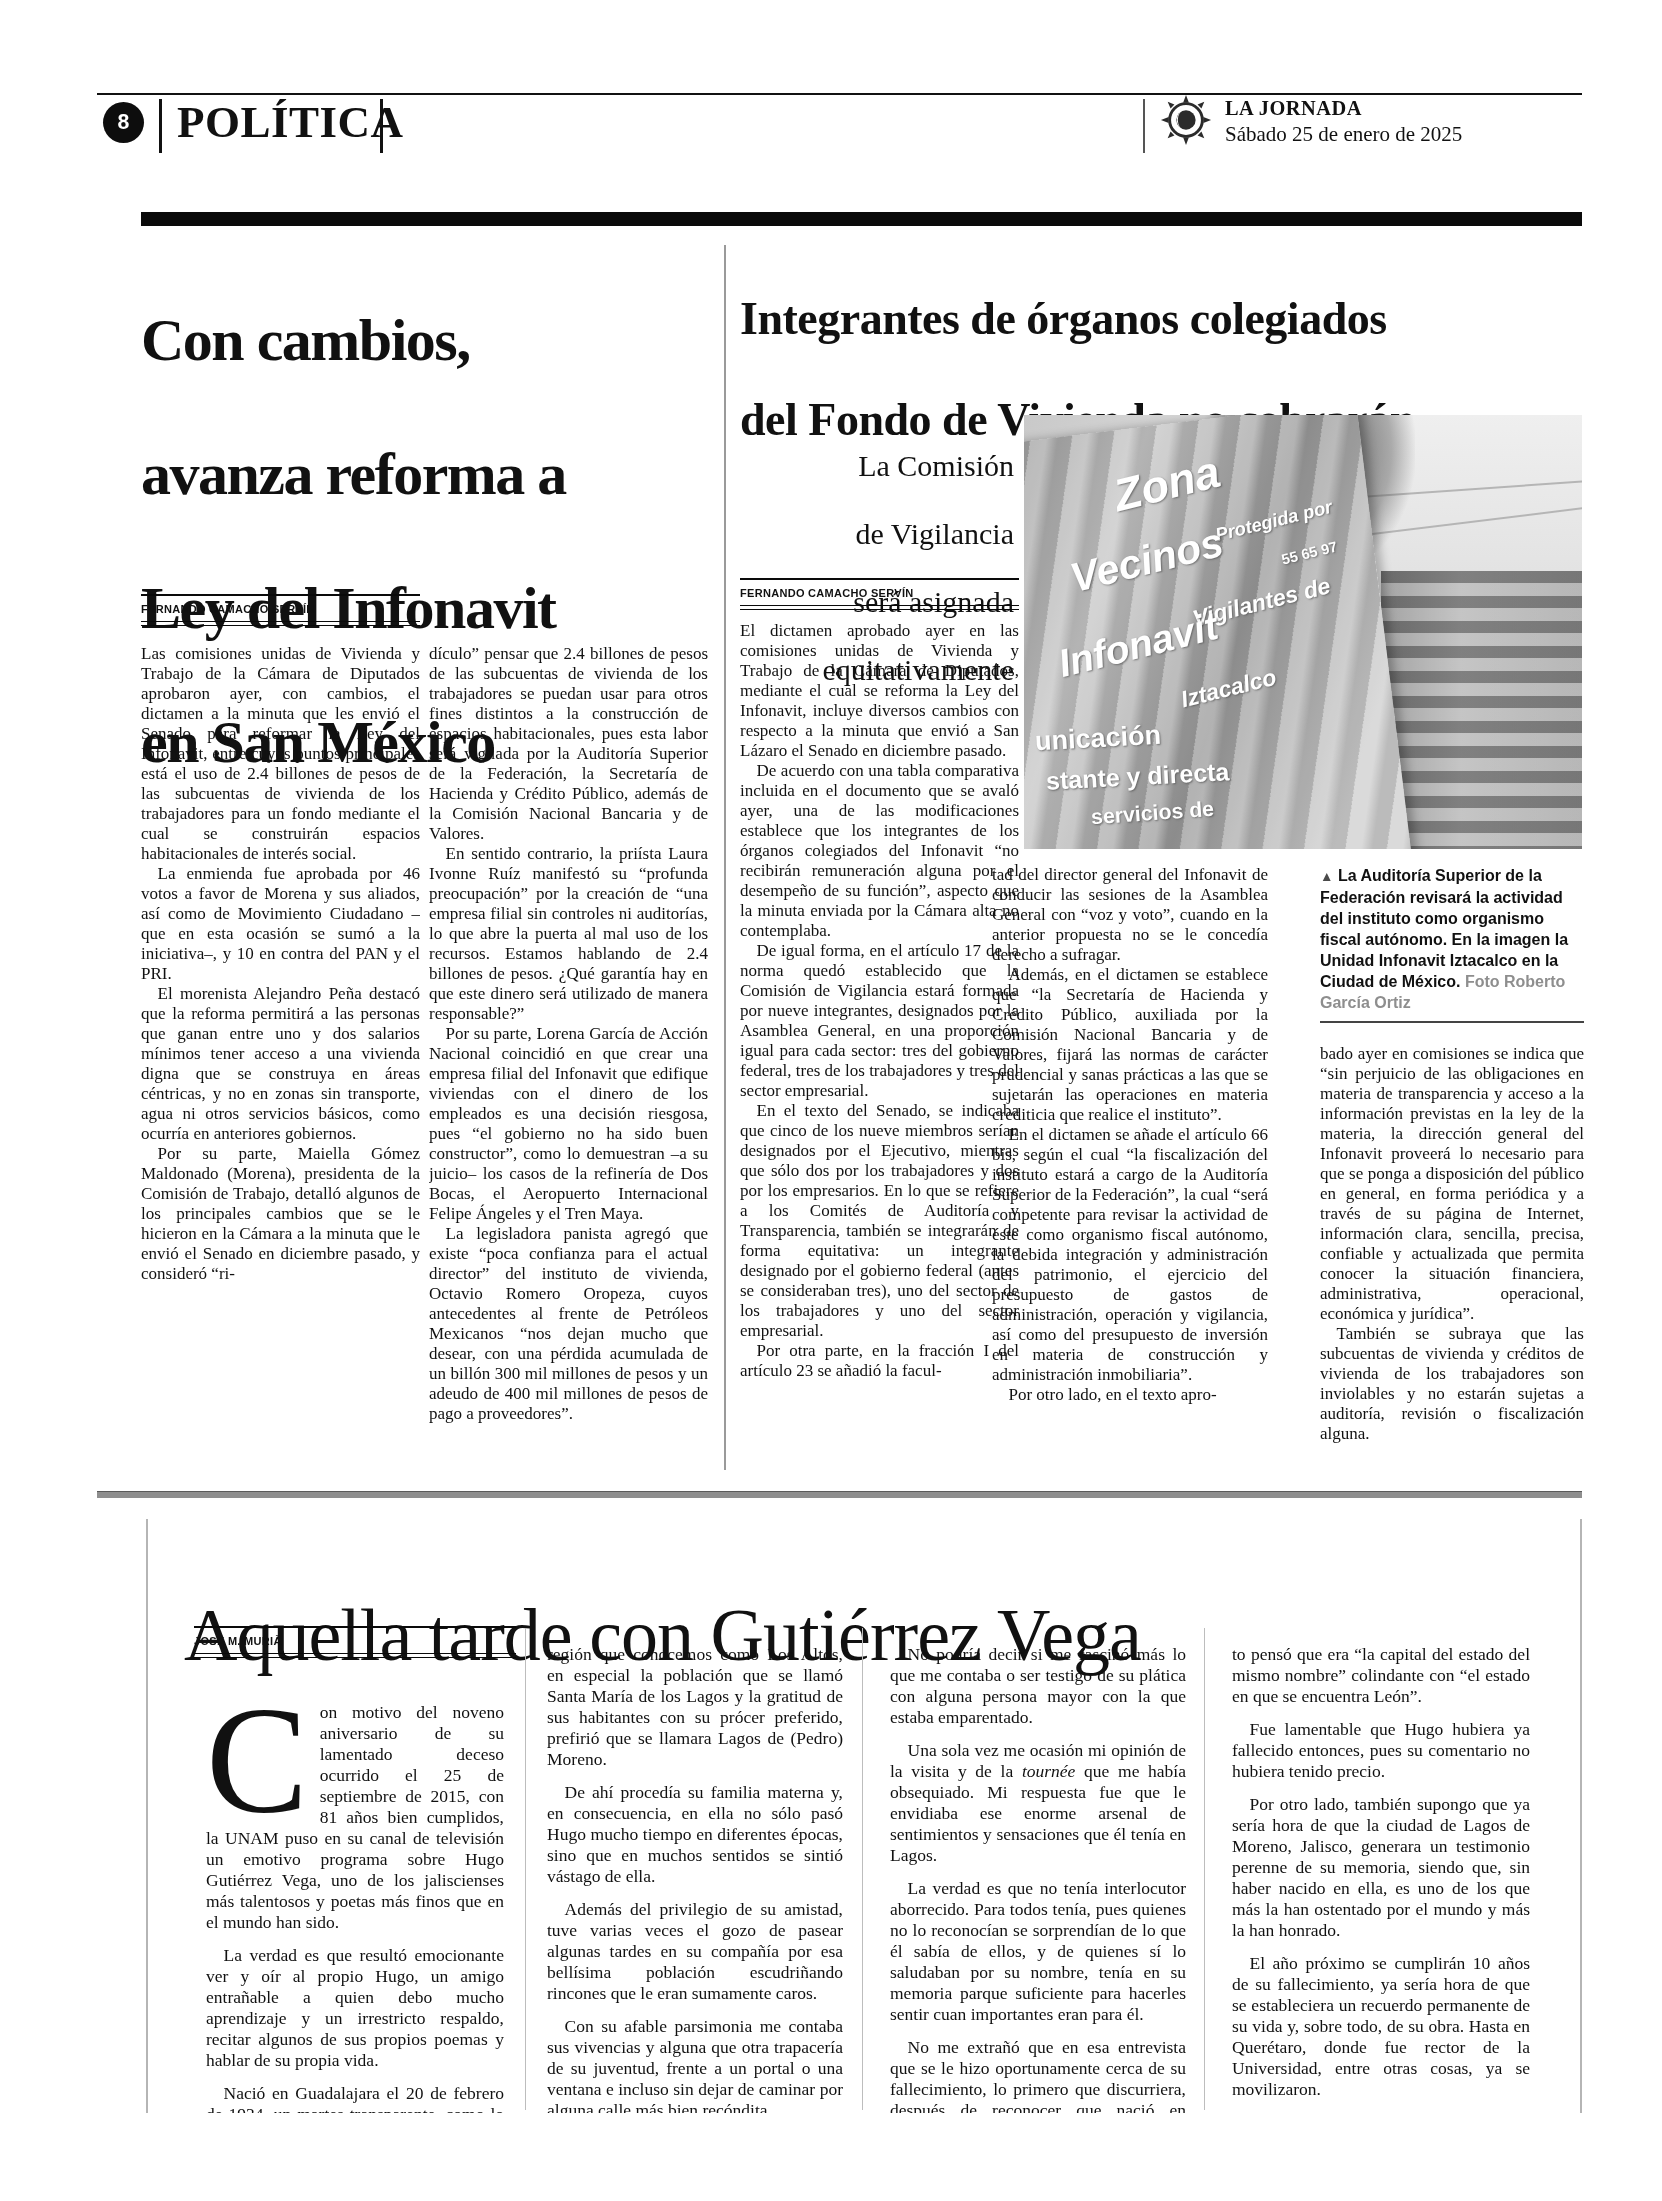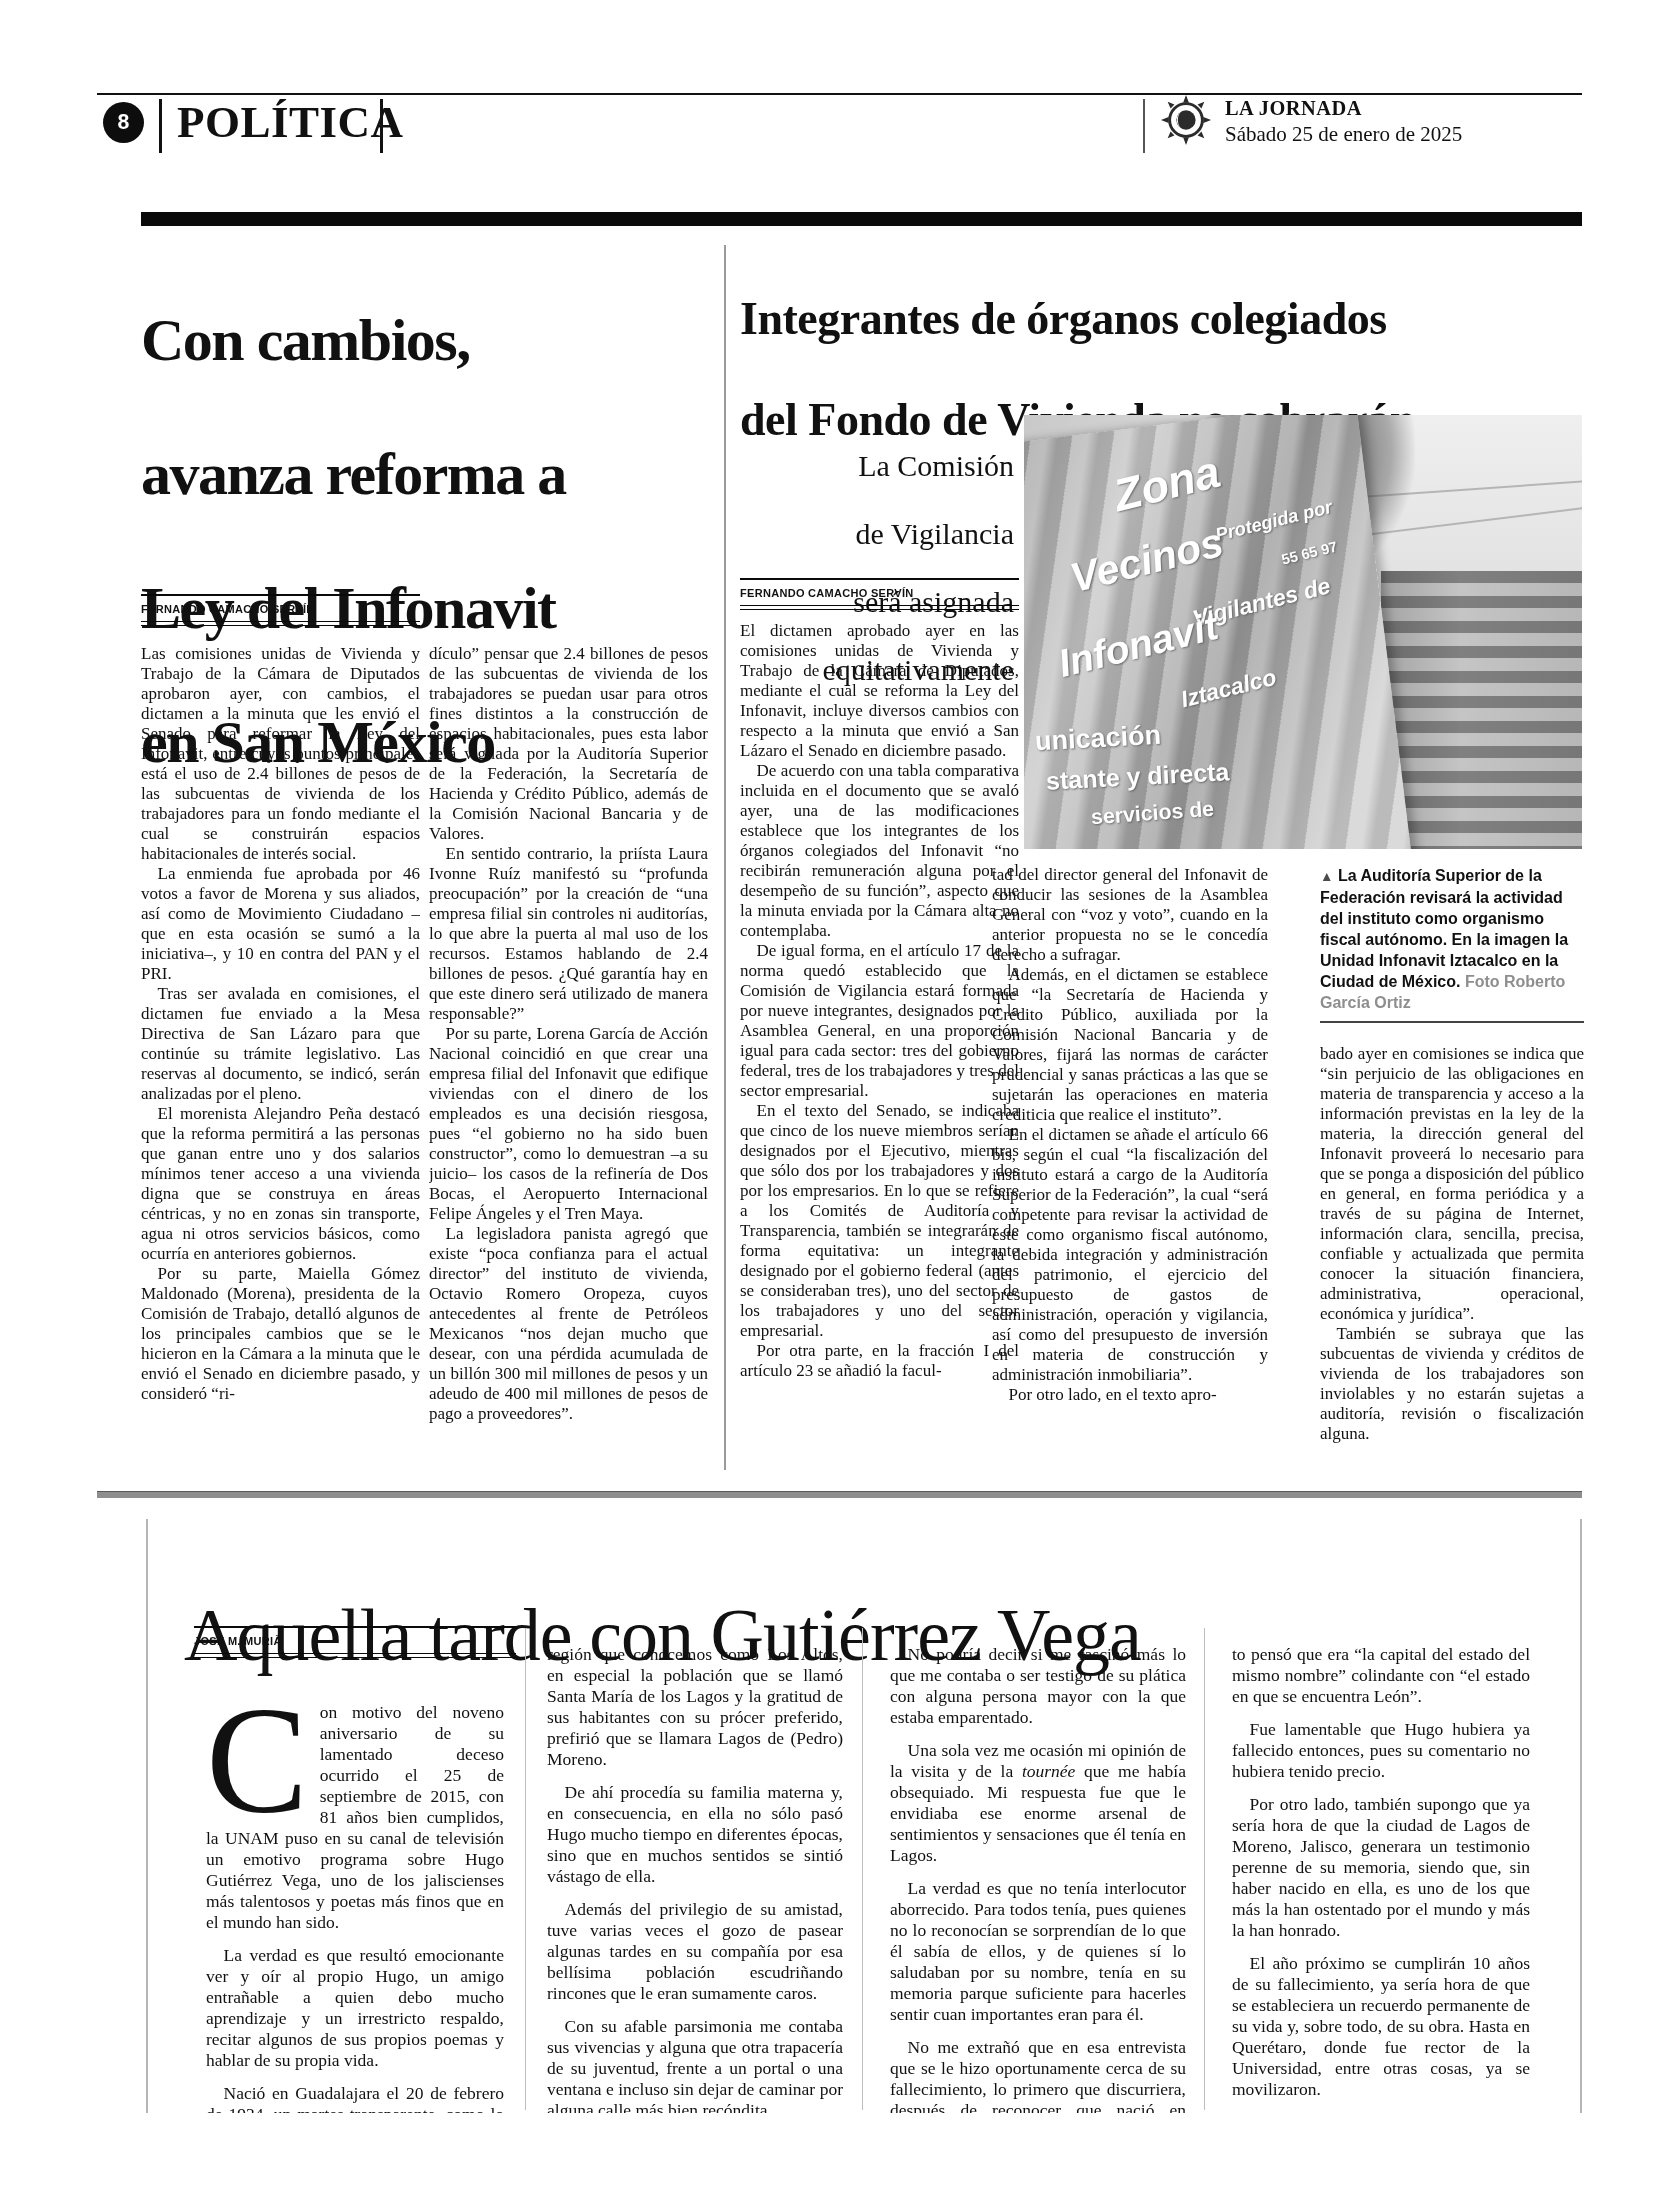--- a/index.html
+++ b/index.html
@@ -124,21 +124,20 @@
       <p class="hline">Ley del Infonavit</p>
       <p class="hline">en San México</p>
     </div>
   <div class="byline-box bl-left">
     <div class="bl">FERNANDO CAMACHO SERVÍN</div>
     <div class="blr"></div>
   </div>
   <div class="col" style="left:141px;top:644px;width:279px;height:827px;">
       <p>Las comisiones unidas de Vivienda y Trabajo de la Cámara de Diputados aprobaron ayer, con cambios, el dictamen a la minuta que les envió el Senado para reformar la Ley del Infonavit, entre cuyos puntos principales está el uso de 2.4 billones de pesos de las subcuentas de vivienda de los trabajadores para un fondo mediante el cual se construirán espacios habitacionales de interés social.</p>
       <p>La enmienda fue aprobada por 46 votos a favor de Morena y sus aliados, así como de Movimiento Ciudadano –que en esta ocasión se sumó a la iniciativa–, y 10 en contra del PAN y el PRI.</p>
-      <p>Tras ser avalada en comisiones, el dictamen fue enviado a la Mesa Directiva de San Lázaro para que continúe su trámite legislativo. Las reservas al documento, se indicó, serán analizadas por el pleno.</p>
       <p>El morenista Alejandro Peña destacó que la reforma permitirá a las personas que ganan entre uno y dos salarios mínimos tener acceso a una vivienda digna que se construya en áreas céntricas, y no en zonas sin transporte, agua ni otros servicios básicos, como ocurría en anteriores gobiernos.</p>
       <p>Por su parte, Maiella Gómez Maldonado (Morena), presidenta de la Comisión de Trabajo, detalló algunos de los principales cambios que se le hicieron en la Cámara a la minuta que le envió el Senado en diciembre pasado, y consideró “ri-</p>
     </div>
   <div class="col" style="left:429px;top:644px;width:279px;height:827px;">
       <p>dículo” pensar que 2.4 billones de pesos de las subcuentas de vivienda de los trabajadores se puedan usar para otros fines distintos a la construcción de espacios habitacionales, pues esta labor será vigilada por la Auditoría Superior de la Federación, la Secretaría de Hacienda y Crédito Público, además de la Comisión Nacional Bancaria y de Valores.</p>
       <p>En sentido contrario, la priísta Laura Ivonne Ruíz manifestó su “profunda preocupación” por la creación de “una empresa filial sin controles ni auditorías, lo que abre la puerta al mal uso de los recursos. Estamos hablando de 2.4 billones de pesos. ¿Qué garantía hay en que este dinero será utilizado de manera responsable?”</p>
       <p>Por su parte, Lorena García de Acción Nacional coincidió en que crear una empresa filial del Infonavit que edifique viviendas con el dinero de los empleados es una decisión riesgosa, pues “el gobierno no ha sido buen constructor”, como lo demuestran –a su juicio– los casos de la refinería de Dos Bocas, el Aeropuerto Internacional Felipe Ángeles y el Tren Maya.</p>
       <p>La legisladora panista agregó que existe “poca confianza para el actual director” del instituto de vivienda, Octavio Romero Oropeza, cuyos antecedentes al frente de Petróleos Mexicanos “nos dejan mucho que desear, con una pérdida acumulada de un billón 300 mil millones de pesos y un adeudo de 400 mil millones de pesos de pago a proveedores”.</p>
     </div>
 

